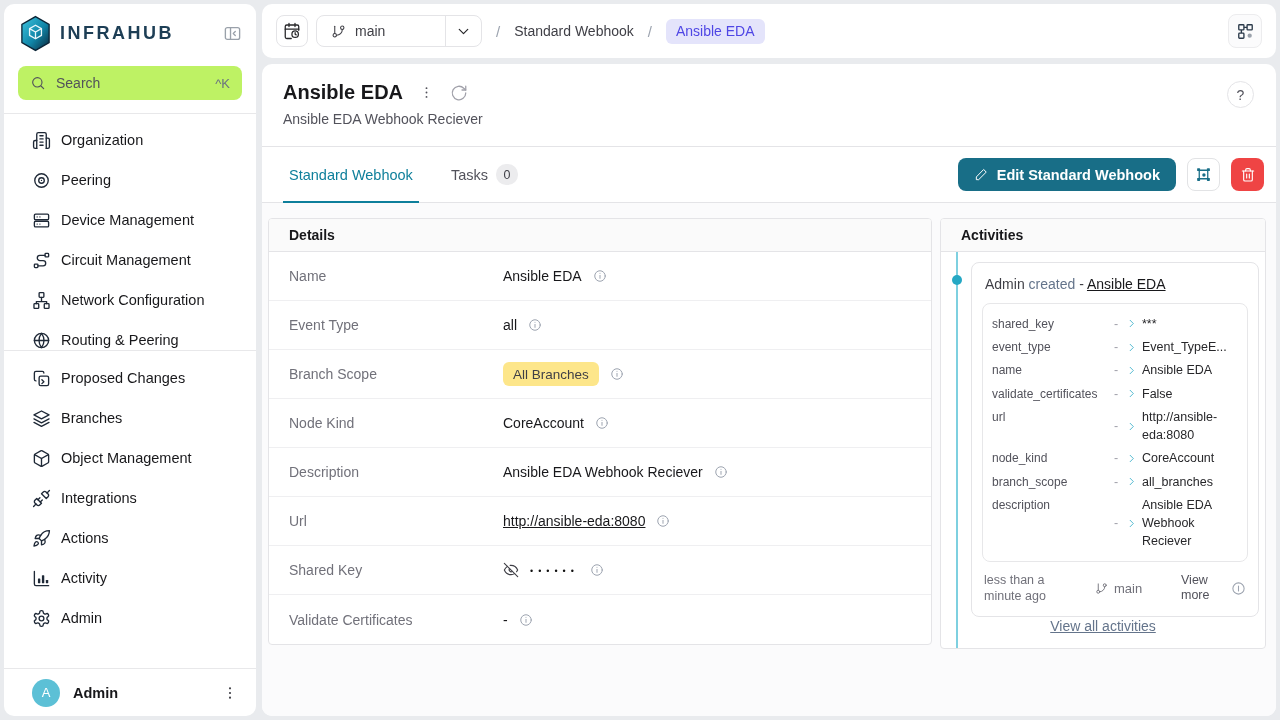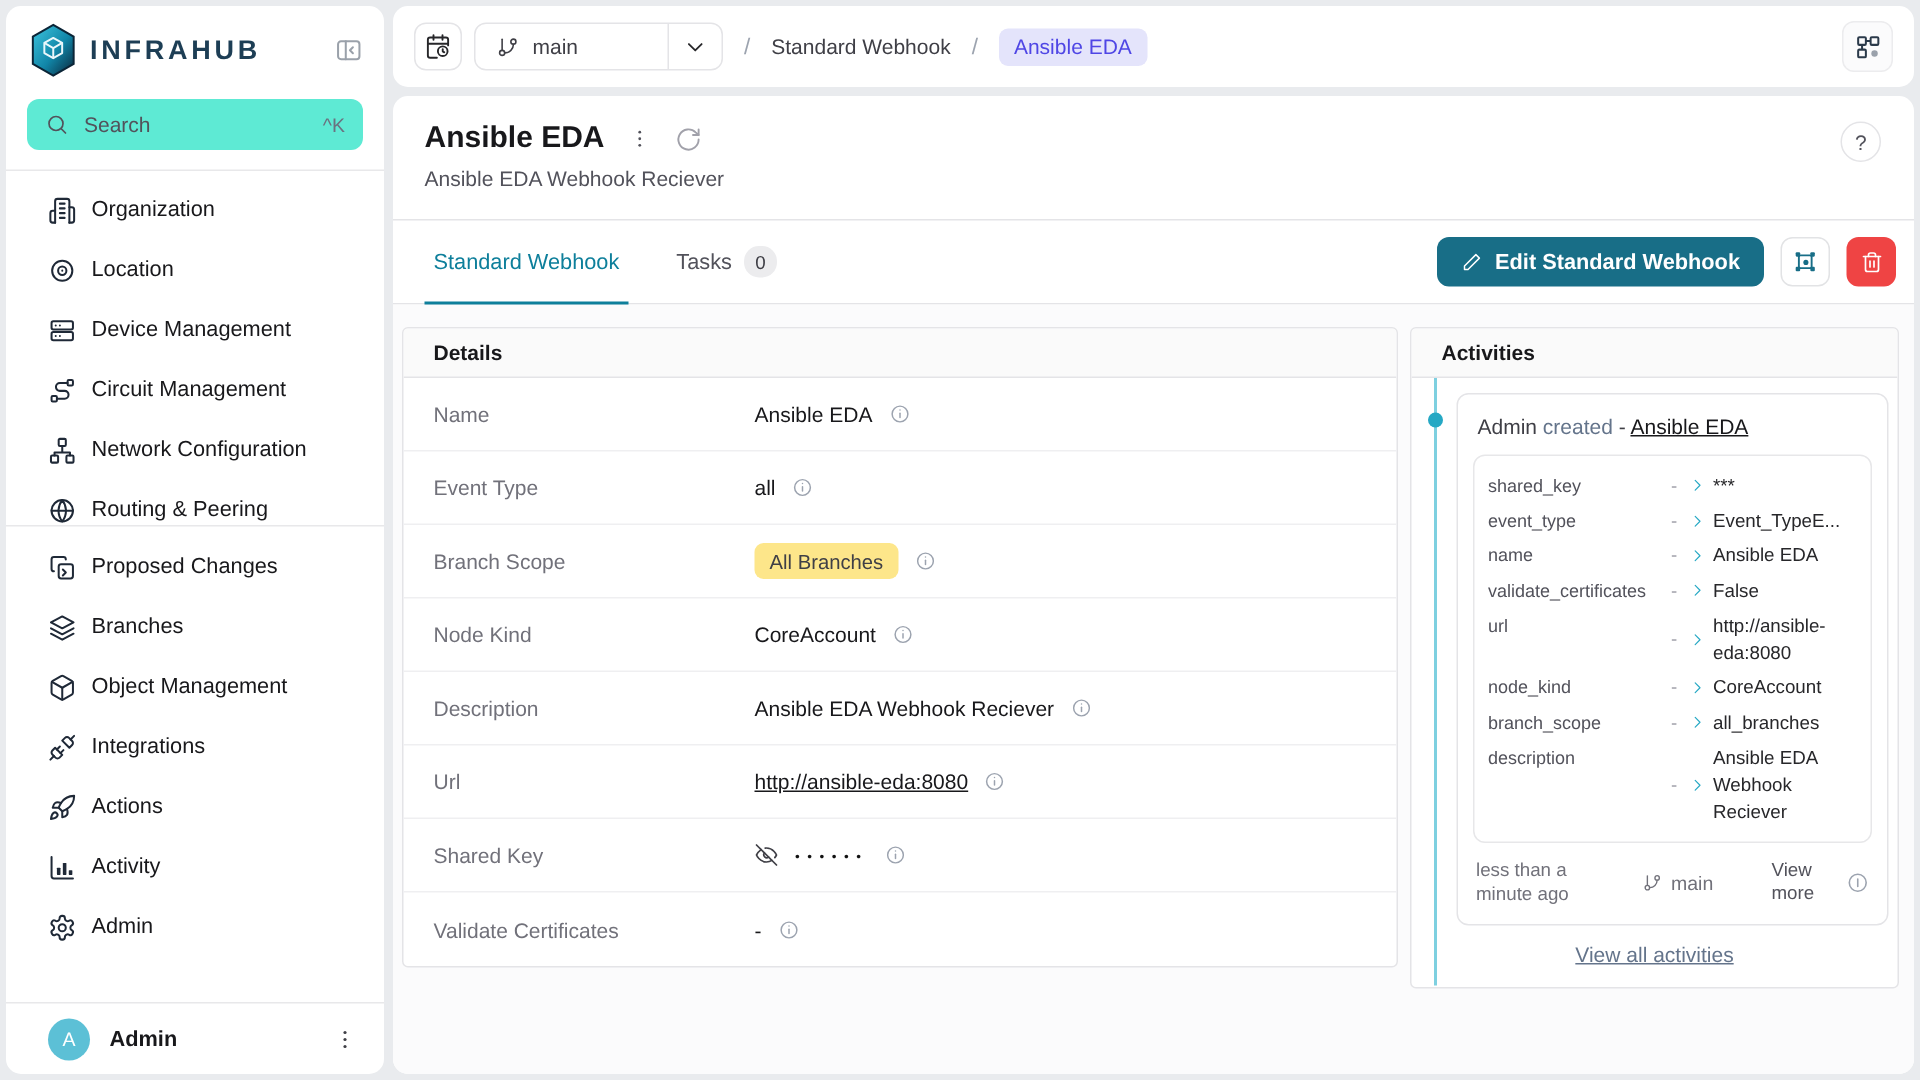--- a/index.html
+++ b/index.html
@@ -26,21 +26,21 @@
     font-family:"Liberation Sans",sans-serif;
     font-size:14px;color:var(--txt);
   }
   svg.ic{fill:none;stroke:currentColor;stroke-width:1.7;stroke-linecap:round;stroke-linejoin:round;flex-shrink:0}
 
   
   .sidebar{width:252px;background:#fff;border-radius:10px;display:flex;flex-direction:column;flex-shrink:0}
   .side-header{display:flex;align-items:center;padding:11px 14px 8px 15px}
   .brand-text{margin-left:8px;font-size:18px;font-weight:700;letter-spacing:2.5px;color:#1d3e55}
   .collapse-btn{margin-left:auto;color:#9aa1aa;display:flex;cursor:pointer}
-  .search-box{margin:6px 14px 13px;height:34px;background:#5eead4;border-radius:8px;display:flex;align-items:center;padding:0 12px;color:#52525b;cursor:pointer}
+  .search-box{margin:6px 14px 13px;height:34px;background:#bef264;border-radius:8px;display:flex;align-items:center;padding:0 12px;color:#52525b;cursor:pointer}
   .search-box .lbl{margin-left:10px;font-size:14px}
   .search-box .kbd{margin-left:auto;font-size:13px;color:#6b7280}
   .side-divider{border-top:1px solid #e8e8ea}
   .nav-scroll{height:236px;overflow:hidden;padding-top:6px}
   .nav-second{padding-top:7px}
   .nav-item{height:40px;display:flex;align-items:center;padding:0 14px 0 28px;cursor:pointer;color:#1f2937}
   .nav-item svg{width:19px;height:19px}
   .nav-item .nav-label{margin-left:10px;font-size:14.5px;color:#18181b}
   .side-user{margin-top:auto;border-top:1px solid #e8e8ea;height:48px;display:flex;align-items:center;padding:0 18px 0 28px}
   .avatar{width:28px;height:28px;border-radius:50%;background:var(--avatar);color:#fff;font-size:13px;display:flex;align-items:center;justify-content:center}
@@ -108,21 +108,21 @@
   .prop-row{display:flex;align-items:center;padding:2.5px 0;line-height:1.45}
   .pk{flex:1;color:#52525b;font-size:12px;align-self:flex-start;padding-top:1px}
   .pold{width:12px;color:#a1a1aa;font-size:12.5px}
   .pchev{width:16px;color:var(--dot);display:flex}
   .pval{width:96px;color:#27272a;font-size:12.5px;word-break:break-word}
   .act-foot{display:flex;align-items:center;padding:10px 2px 2px;color:var(--muted);font-size:12.5px}
   .foot-time{width:95px;line-height:1.3}
   .foot-branch{display:flex;align-items:center;gap:6px;margin-left:16px;font-size:13px}
   .foot-more{margin-left:auto;width:42px;text-align:left;color:#52525b;line-height:1.25;cursor:pointer}
   .foot-info{margin-left:8px;color:#9ca3af;display:flex;cursor:pointer}
-  .act-link{text-align:center;margin:11px 0 14px;color:#64748b;text-decoration:underline;font-size:14px;cursor:pointer}
+  .act-link{text-align:center;margin:1px 0 14px;color:#64748b;text-decoration:underline;font-size:14px;cursor:pointer}
 </style>
 </head>
 <body>
 
 <aside class="sidebar">
   <div class="side-header">
     <span style="display:flex">
       <svg width="33" height="37" viewBox="0 0 40 44">
         <defs>
             <linearGradient id="lg" x1="0" y1="0" x2="1" y2="1">
@@ -170,21 +170,21 @@
           <path d="M10 6h4M10 10h4M10 14h4M10 18h4"></path>
         </svg>
       <span class="nav-label">Organization</span>
     </div>
     <div class="nav-item">
       <svg class="ic" viewBox="0 0 24 24">
           <circle cx="12" cy="12" r="8.5"></circle>
           <circle cx="12" cy="12" r="3.5"></circle>
           <path d="M12 11.9h.01"></path>
         </svg>
-      <span class="nav-label">Location</span>
+      <span class="nav-label">Peering</span>
     </div>
     <div class="nav-item">
       <svg class="ic" viewBox="0 0 24 24">
           <rect x="3" y="4" width="18" height="7" rx="1.5"></rect>
           <rect x="3" y="13" width="18" height="7" rx="1.5"></rect>
           <path d="M6.5 7.5h.01M10 7.5h.01M6.5 16.5h.01M10 16.5h.01"></path>
         </svg>
       <span class="nav-label">Device Management</span>
     </div>
     <div class="nav-item">

